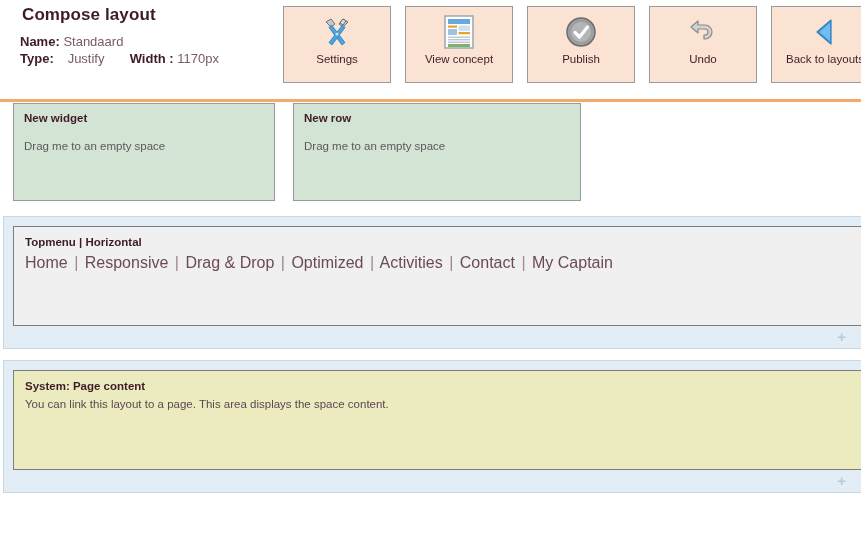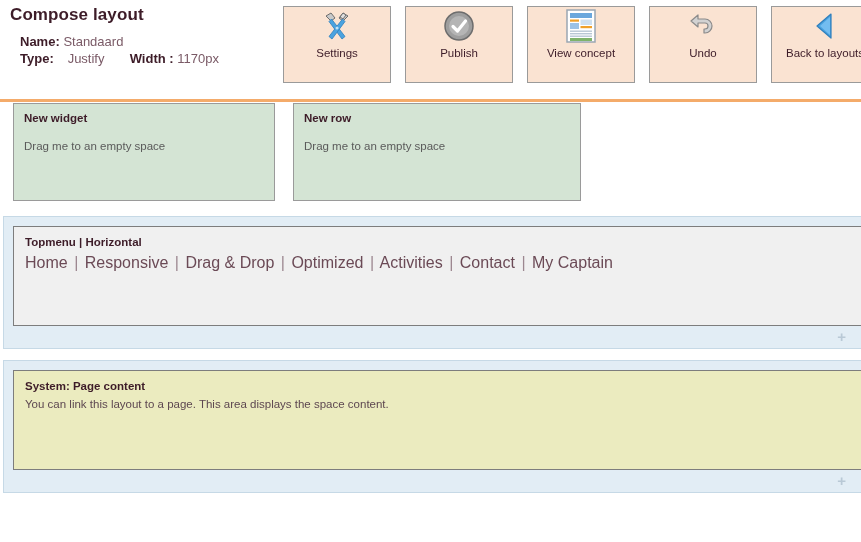--- a/index.html
+++ b/index.html
@@ -23,21 +23,21 @@
   .header-info {
     position: absolute;
     left: 10px;
     top: 5px;
   }
   .page-title {
     font-size: 17px;
     font-weight: bold;
     color: #3d1c28;
     letter-spacing: 0.1px;
-    margin: 0 0 8px 0;
+    margin: 0 0 8px 12px;
   }
   .meta-line {
     font-size: 13px;
     line-height: 17px;
     color: #7a5a66;
     white-space: nowrap;
     padding-left: 10px;
   }
   .meta-line b {
     color: #3d1c28;
@@ -56,20 +56,21 @@
   }
   .tool-button {
     width: 108px;
     height: 77px;
     background: #fae3d2;
     border: 1px solid #9a9a9a;
     display: flex;
     flex-direction: column;
     align-items: center;
     justify-content: flex-start;
+    padding-top: 6px;
     box-sizing: border-box;
     cursor: pointer;
   }
   .tool-icon {
     height: 38px;
     display: flex;
     align-items: center;
     justify-content: center;
   }
   .tool-label {
@@ -205,31 +206,20 @@
             <path d="M6 7 l5 -3 l4 5 l-4 3 z" fill="#c9c9c9"></path>
             <path d="M28 7 l-5 -3 l-4 5 l4 3 z" fill="#c9c9c9"></path>
             <path d="M23 4 l-3 4 l3 2 l3 -4 z" fill="#e0e0e0"></path>
           </g>
           <path d="M11.5 10 L25 27.5 L22 30 L9 12.5 Z" fill="#4aa3e0" stroke="#2f7fbc" stroke-width="0.8"></path>
           <path d="M22.5 10 L9 27.5 L12 30 L25 12.5 Z" fill="#4aa3e0" stroke="#2f7fbc" stroke-width="0.8"></path>
           <circle cx="17" cy="19" r="1.6" fill="#bfe2f7"></circle>
         </svg>
       </div>
       <div class="tool-label">Settings</div>
-    </div>
-
-    <div class="tool-button">
-      <div class="tool-icon">
-        <svg width="32" height="32" viewBox="0 0 32 32">
-          <circle cx="16" cy="16" r="14" fill="#9e9e9e" stroke="#6d6d6d" stroke-width="1.5"></circle>
-          <circle cx="16" cy="16" r="10" fill="#b5b5b5"></circle>
-          <path d="M10 16.5 L14.5 21 L22.5 11" fill="none" stroke="#ffffff" stroke-width="3.2" stroke-linecap="round" stroke-linejoin="round"></path>
-        </svg>
-      </div>
-      <div class="tool-label">Publish</div>
     </div>
 
     <div class="tool-button">
       <div class="tool-icon">
         <svg width="30" height="34" viewBox="0 0 30 34">
           <rect x="1" y="1" width="28" height="32" fill="#ffffff" stroke="#9aa7b3" stroke-width="1.5"></rect>
           <rect x="4" y="4" width="22" height="5" fill="#6aa7dd"></rect>
           <rect x="4" y="10.5" width="9" height="2.2" fill="#f0a02a"></rect>
           <rect x="4" y="14" width="9" height="6" fill="#9cc2e6"></rect>
           <rect x="14.5" y="10.5" width="11.5" height="5.5" fill="#cfe0f0"></rect>
@@ -239,20 +229,31 @@
           <rect x="4" y="26.5" width="22" height="1.4" fill="#b9c7d4"></rect>
           <rect x="4" y="29" width="22" height="3" fill="#7fb36a"></rect>
         </svg>
       </div>
       <div class="tool-label">View concept</div>
     </div>
 
     <div class="tool-button">
       <div class="tool-icon">
         <svg width="32" height="32" viewBox="0 0 32 32">
+          <circle cx="16" cy="16" r="14" fill="#9e9e9e" stroke="#6d6d6d" stroke-width="1.5"></circle>
+          <circle cx="16" cy="16" r="10" fill="#b5b5b5"></circle>
+          <path d="M10 16.5 L14.5 21 L22.5 11" fill="none" stroke="#ffffff" stroke-width="3.2" stroke-linecap="round" stroke-linejoin="round"></path>
+        </svg>
+      </div>
+      <div class="tool-label">Publish</div>
+    </div>
+
+    <div class="tool-button">
+      <div class="tool-icon">
+        <svg width="32" height="32" viewBox="0 0 32 32">
           <path d="M11 9 h7 a7 7 0 0 1 0 14 h-1 v-4 h1 a3 3 0 0 0 0 -6 h-7 v4 l-7 -6 l7 -6 z" fill="#d2d2d2" stroke="#8a8a8a" stroke-width="1.2" stroke-linejoin="round"></path>
         </svg>
       </div>
       <div class="tool-label">Undo</div>
     </div>
 
     <div class="tool-button">
       <div class="tool-icon">
         <svg width="30" height="32" viewBox="0 0 30 32">
           <path d="M21 4 L7 16 L21 28 Z" fill="#4aa3e0" stroke="#2f7fbc" stroke-width="1.2" stroke-linejoin="round"></path>

